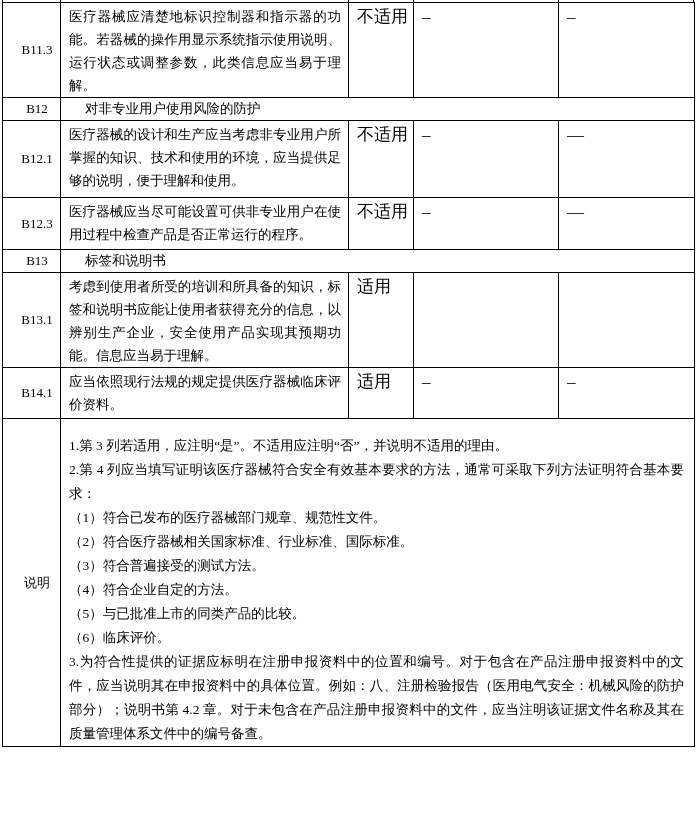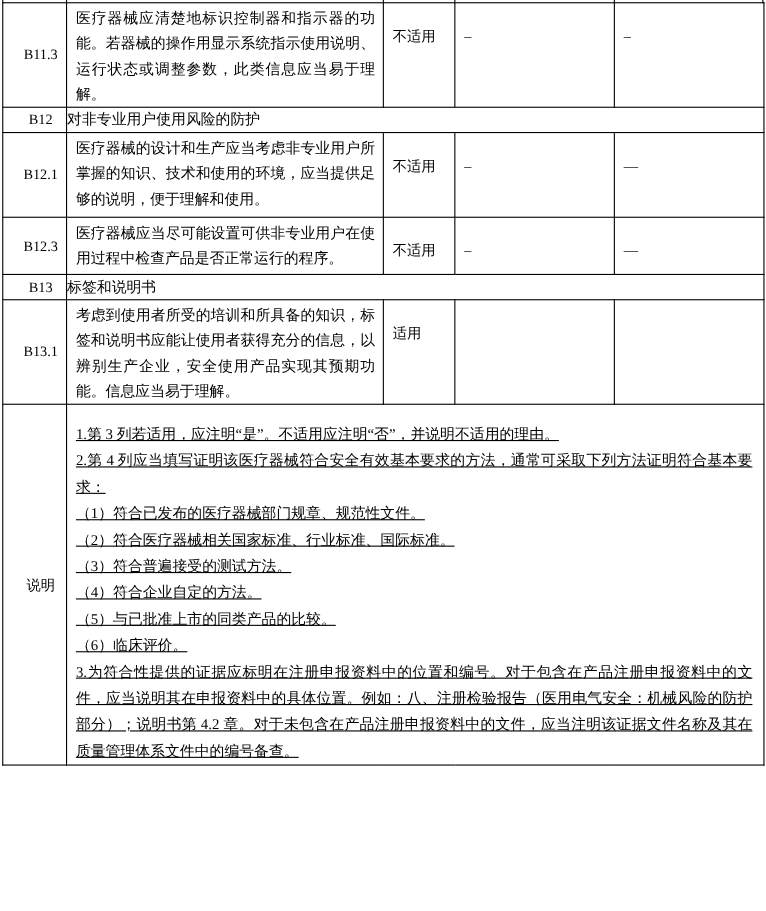--- a/index.html
+++ b/index.html
@@ -29,34 +29,34 @@
   }
   td.desc {
     font-size: 13.5px;
     line-height: 23px;
     padding: 2px 7px 0 8px;
     text-align: justify;
   }
   td.section {
     font-size: 13.5px;
     vertical-align: middle;
-    padding-left: 0;
+    padding-left: 24px;
   }
   td.app, td.dash {
-    font-size: 13px;
+    font-size: 17px;
     line-height: 23px;
-    padding: 18px 4px 0 8px;
+    padding: 2px 4px 0 8px;
   }
   td.notes {
     font-size: 13.5px;
     line-height: 24px;
     padding: 15px 10px 0 8px;
     text-align: justify;
   }
-  .note-line { min-height: 24px; text-decoration: underline; }
+  .note-line { min-height: 24px; }
 </style>
 </head>
 <body>
 
 <div class="page">
 
   <div class="stub" style="left:2px"></div>
   <div class="stub" style="left:60px"></div>
   <div class="stub" style="left:348px"></div>
   <div class="stub" style="left:413px"></div>
@@ -110,20 +110,27 @@
 
       <tr style="height:89px">
         <td class="id">B13.1</td>
         <td class="desc">考虑到使用者所受的培训和所具备的知识，标签和说明书应能让使用者获得充分的信息，以辨别生产企业，安全使用产品实现其预期功能。信息应当易于理解。</td>
         <td class="app">适用</td>
         <td class="dash"></td>
         <td class="dash"></td>
       </tr>
 
 
+      <tr style="height:51px">
+        <td class="id">B14.1</td>
+        <td class="desc">应当依照现行法规的规定提供医疗器械临床评价资料。</td>
+        <td class="app">适用</td>
+        <td class="dash">–</td>
+        <td class="dash">–</td>
+      </tr>
 
 
       <tr style="height:306px">
         <td class="id">说明</td>
         <td class="notes" colspan="4">
           <div class="note-line">1.第 3 列若适用，应注明“是”。不适用应注明“否”，并说明不适用的理由。</div>
           <div class="note-line">2.第 4 列应当填写证明该医疗器械符合安全有效基本要求的方法，通常可采取下列方法证明符合基本要求：</div>
           <div class="note-line">（1）符合已发布的医疗器械部门规章、规范性文件。</div>
           <div class="note-line">（2）符合医疗器械相关国家标准、行业标准、国际标准。</div>
           <div class="note-line">（3）符合普遍接受的测试方法。</div>

